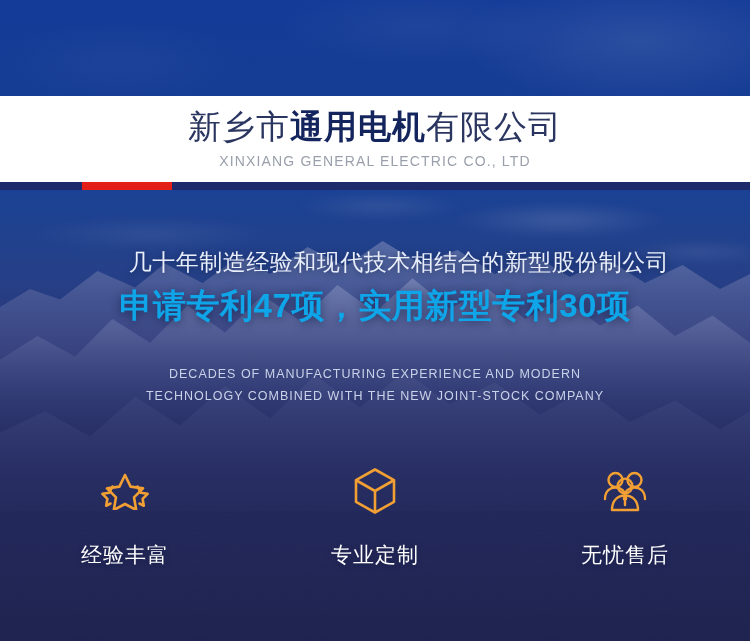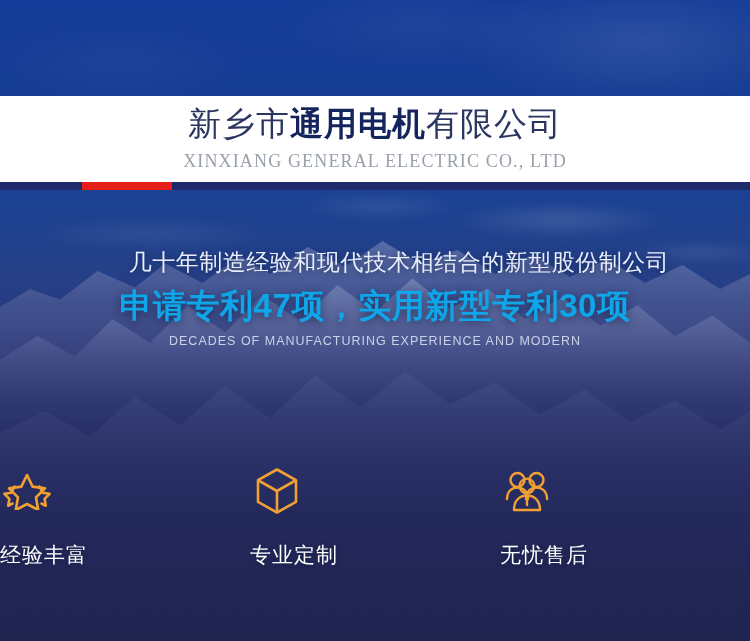--- a/index.html
+++ b/index.html
@@ -80,22 +80,22 @@
     background:#ffffff;
     display:flex; flex-direction:column; align-items:center; justify-content:center;
   }
   .company-cn {
     font-size:33px; letter-spacing:1px; line-height:1.12;
     color:#2a3560; font-weight:400; white-space:nowrap;
   }
   .company-cn .em { font-weight:700; color:#14255e; }
   .company-en {
     margin-top:8px;
-    font-size:18px; letter-spacing:1.15px;
-    color:#9aa0ab; font-weight:400; white-space:nowrap;font-family:Liberation Serif, serif;
+    font-size:14px; letter-spacing:1.15px;
+    color:#9aa0ab; font-weight:400; white-space:nowrap;
   }
   .band-rule {
     position:absolute; left:0; top:182px; width:750px; height:8px;
     background:#1e2a6b;
   }
   .band-rule-accent {
     position:absolute; left:82px; top:182px; width:90px; height:8px;
     background:#e41f18;
   }
 
@@ -110,33 +110,33 @@
     text-shadow:0 1px 6px rgba(10,18,50,.55);
     padding-left:48px;
   }
   .headline-main {
     margin-top:9px;
     font-size:33px; letter-spacing:.5px; color:#0ea5e9; font-weight:700;
     line-height:1.22; white-space:nowrap;
     text-shadow:0 2px 10px rgba(10,18,50,.6);
   }
   .headline-en {
-    margin-top:5px;
+    margin-top:38px;
     font-size:12.5px; letter-spacing:1.0px; color:#c9d2e8; font-weight:400;
     line-height:1.75;
   }
 
   
   .features {
     position:absolute; left:0; top:466px; width:750px;
     display:flex; align-items:flex-start;
   }
   .feature {
     flex:1 1 0;
-    display:flex; flex-direction:column; 
+    display:flex; flex-direction:column; align-items:center;
   }
   .feature-icon {
     width:54px; height:50px;
     display:flex; align-items:center; justify-content:center;
   }
   .feature-icon svg { display:block; }
   .feature-label {
     margin-top:25px;
     font-size:21px; letter-spacing:1px; color:#ffffff; font-weight:400;
     white-space:nowrap;
@@ -161,20 +161,21 @@
     <div class="company-en">XINXIANG GENERAL ELECTRIC CO., LTD</div>
   </div>
   <div class="band-rule"></div>
   <div class="band-rule-accent"></div>
 
   <div class="headline">
     <div class="headline-top">几十年制造经验和现代技术相结合的新型股份制公司</div>
     <div class="headline-main">申请专利47项，实用新型专利30项</div>
     <div class="headline-en">
       <div>DECADES OF MANUFACTURING EXPERIENCE AND MODERN</div>
+      <div>TECHNOLOGY COMBINED WITH THE NEW JOINT-STOCK COMPANY</div>
     </div>
   </div>
 
   <div class="features">
 
     <div class="feature">
       <div class="feature-icon">
         <svg width="52" height="38" viewBox="0 0 52 38" fill="none" stroke="#f2a034" stroke-width="2.6" stroke-linejoin="round" stroke-linecap="round">
           <polygon points="26,3 31.6,14.6 44,16.4 35,25.3 37.2,38 26,32 14.8,38 17,25.3 8,16.4 20.4,14.6"></polygon>
           <polyline points="13.5,14.5 10.4,20.8 3.4,21.8 8.4,26.8 7.2,33.8 11.5,31.5"></polyline>

